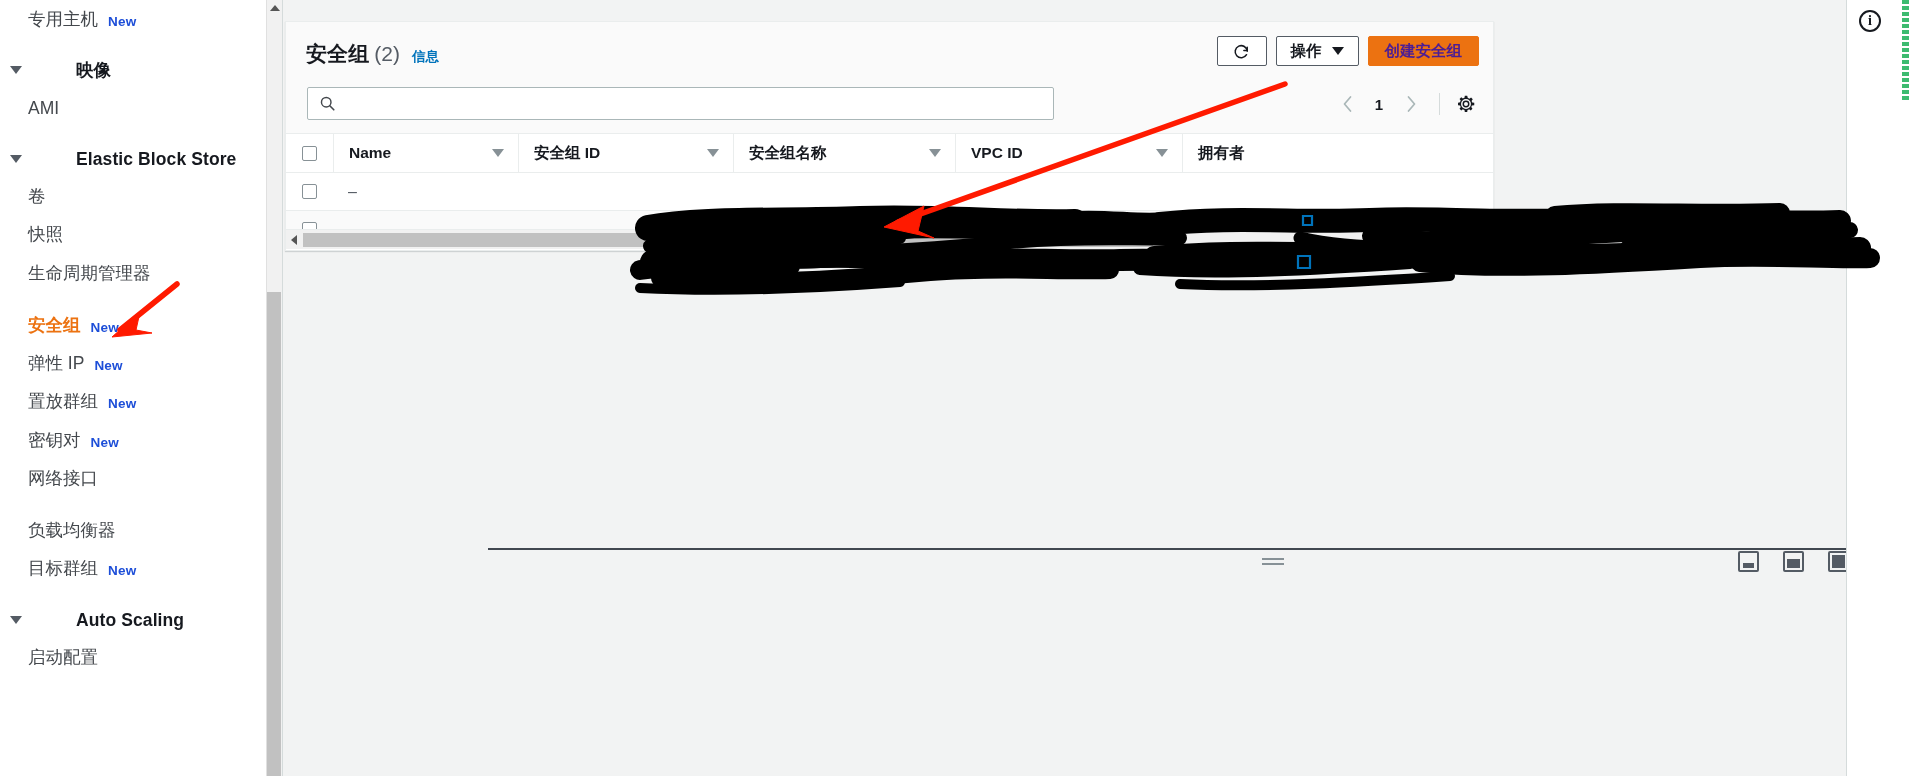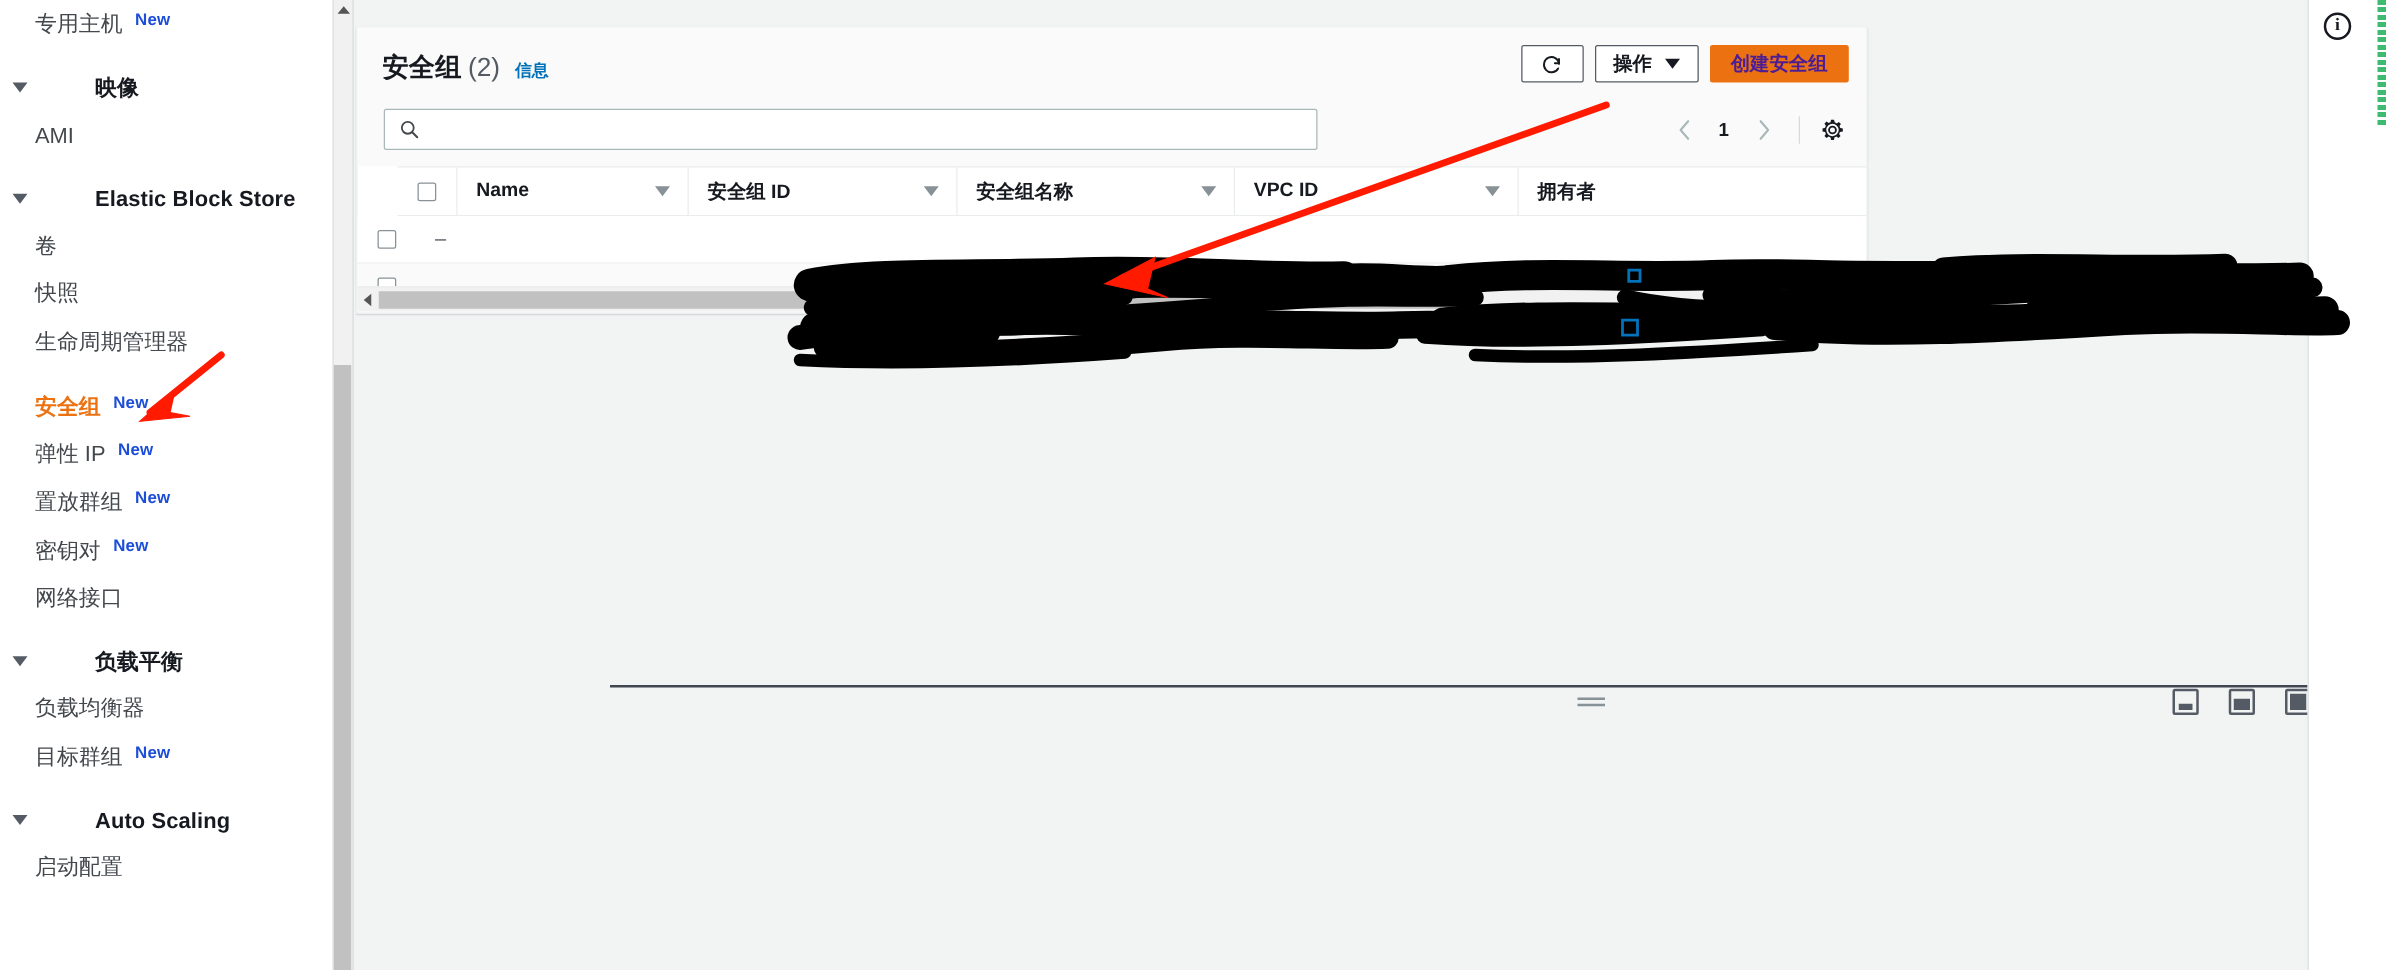--- a/index.html
+++ b/index.html
@@ -31,21 +31,21 @@
   .nav-group .caret {
     display: inline-block;
     width: 0; height: 0;
     border-left: 6px solid transparent;
     border-right: 6px solid transparent;
     border-top: 8px solid #545b64;
     margin-right: 10px;
     flex: 0 0 auto;
   }
   .nav-item {
-    display: flex; align-items: flex-start;
+    display: flex; align-items: flex-end;
     padding: 6px 0 6px 28px;
     font-size: 17.5px; color: #44484d;
     line-height: 1.5;
     cursor: pointer;
   }
   .nav-item.selected { color: #ec7211; font-weight: bold; }
   .badge-new {
     margin-left: 10px;
     font-size: 13.5px;
     font-weight: bold;
@@ -191,21 +191,20 @@
 
   
   #tbl { position: absolute; left: 0; top: 111px; width: 100%; }
   #thead {
     display: flex; align-items: center;
     height: 40px;
     border-top: 1px solid #eaeded;
     border-bottom: 1px solid #eaeded;
     background: #fff;
     position: relative;
-    margin-left: 32px;
   }
   .th {
     position: relative;
     display: flex; align-items: center;
     height: 100%;
     font-size: 15.5px; font-weight: bold; color: #16191f;
     padding-left: 15px;
     border-left: 1px solid #eaeded;
     flex: 0 0 auto;
   }
@@ -537,24 +536,20 @@
           <span class="badge-new">New</span>
         </div>
         <div class="nav-item">
           <span>密钥对</span>
           <span class="badge-new">New</span>
         </div>
         <div class="nav-item">
           <span>网络接口</span>
         </div>
         <div class="nav-spacer"></div>
-        <div class="nav-group">
-          <i class="caret"></i>
-          <span>负载平衡</span>
-        </div>
         <div class="nav-item">
           <span>负载均衡器</span>
         </div>
         <div class="nav-item">
           <span>目标群组</span>
           <span class="badge-new">New</span>
         </div>
         <div class="nav-spacer"></div>
         <div class="nav-group">
           <i class="caret"></i>

